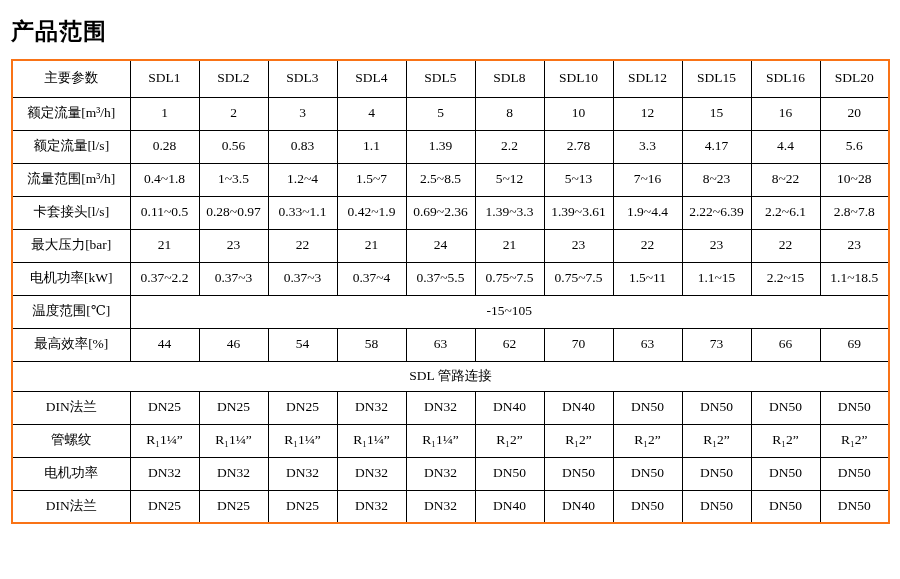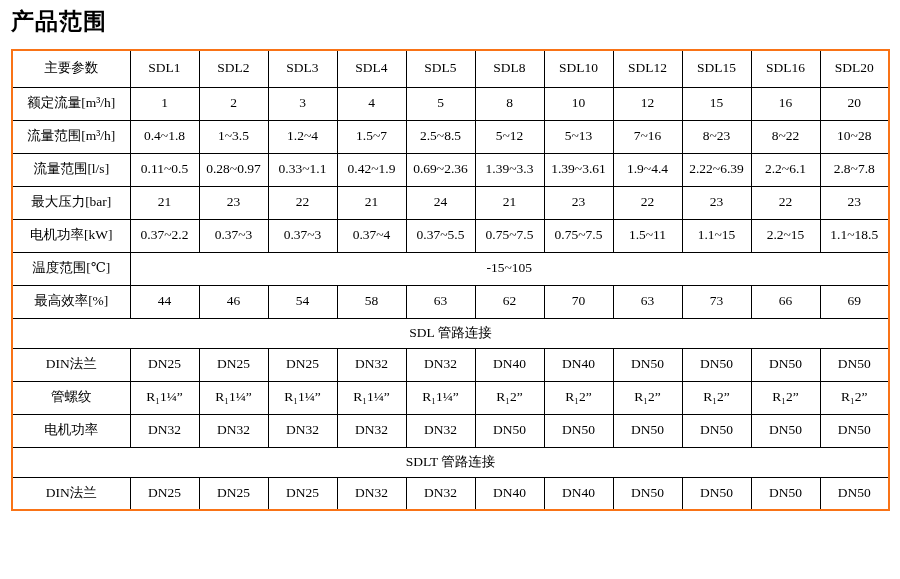--- a/index.html
+++ b/index.html
@@ -8,21 +8,21 @@
     background: #ffffff;
   }
   body {
     width: 900px;
     height: 579px;
     font-family: "Liberation Serif", "DejaVu Serif", serif;
     color: #000000;
     overflow: hidden;
   }
   .page {
-    padding: 4px 11px 0 11px;
+    padding: 14px 11px 0 11px;
   }
   .page-title {
     font-family: "DejaVu Sans", "Liberation Sans", sans-serif;
     font-size: 23px;
     font-weight: bold;
     letter-spacing: 1px;
     margin: 2px 0 12px 0;
     color: #000000;
   }
   table.spec {
@@ -90,35 +90,49 @@
           <td class="value-cell">4</td>
           <td class="value-cell">5</td>
           <td class="value-cell">8</td>
           <td class="value-cell">10</td>
           <td class="value-cell">12</td>
           <td class="value-cell">15</td>
           <td class="value-cell">16</td>
           <td class="value-cell">20</td>
         </tr>
         <tr class="data-row">
+          <td class="label-cell">额定流量[l/s]</td>
+          <td class="value-cell">0.28</td>
+          <td class="value-cell">0.56</td>
+          <td class="value-cell">0.83</td>
+          <td class="value-cell">1.1</td>
+          <td class="value-cell">1.39</td>
+          <td class="value-cell">2.2</td>
+          <td class="value-cell">2.78</td>
+          <td class="value-cell">3.3</td>
+          <td class="value-cell">4.17</td>
+          <td class="value-cell">4.4</td>
+          <td class="value-cell">5.6</td>
+        </tr>
+        <tr class="data-row">
           <td class="label-cell">流量范围[m³/h]</td>
           <td class="value-cell">0.4~1.8</td>
           <td class="value-cell">1~3.5</td>
           <td class="value-cell">1.2~4</td>
           <td class="value-cell">1.5~7</td>
           <td class="value-cell">2.5~8.5</td>
           <td class="value-cell">5~12</td>
           <td class="value-cell">5~13</td>
           <td class="value-cell">7~16</td>
           <td class="value-cell">8~23</td>
           <td class="value-cell">8~22</td>
           <td class="value-cell">10~28</td>
         </tr>
         <tr class="data-row">
-          <td class="label-cell">流量范围[l/s]</td>
+          <td class="label-cell">卡套接头[l/s]</td>
           <td class="value-cell">0.11~0.5</td>
           <td class="value-cell">0.28~0.97</td>
           <td class="value-cell">0.33~1.1</td>
           <td class="value-cell">0.42~1.9</td>
           <td class="value-cell">0.69~2.36</td>
           <td class="value-cell">1.39~3.3</td>
           <td class="value-cell">1.39~3.61</td>
           <td class="value-cell">1.9~4.4</td>
           <td class="value-cell">2.22~6.39</td>
           <td class="value-cell">2.2~6.1</td>
@@ -208,23 +222,20 @@
           <td class="value-cell">DN32</td>
           <td class="value-cell">DN32</td>
           <td class="value-cell">DN32</td>
           <td class="value-cell">DN50</td>
           <td class="value-cell">DN50</td>
           <td class="value-cell">DN50</td>
           <td class="value-cell">DN50</td>
           <td class="value-cell">DN50</td>
           <td class="value-cell">DN50</td>
         </tr>
-        <tr class="section-row">
-          <td class="section-cell" colspan="12">SDLT 管路连接</td>
-        </tr>
         <tr class="data-row">
           <td class="label-cell">DIN法兰</td>
           <td class="value-cell">DN25</td>
           <td class="value-cell">DN25</td>
           <td class="value-cell">DN25</td>
           <td class="value-cell">DN32</td>
           <td class="value-cell">DN32</td>
           <td class="value-cell">DN40</td>
           <td class="value-cell">DN40</td>
           <td class="value-cell">DN50</td>

